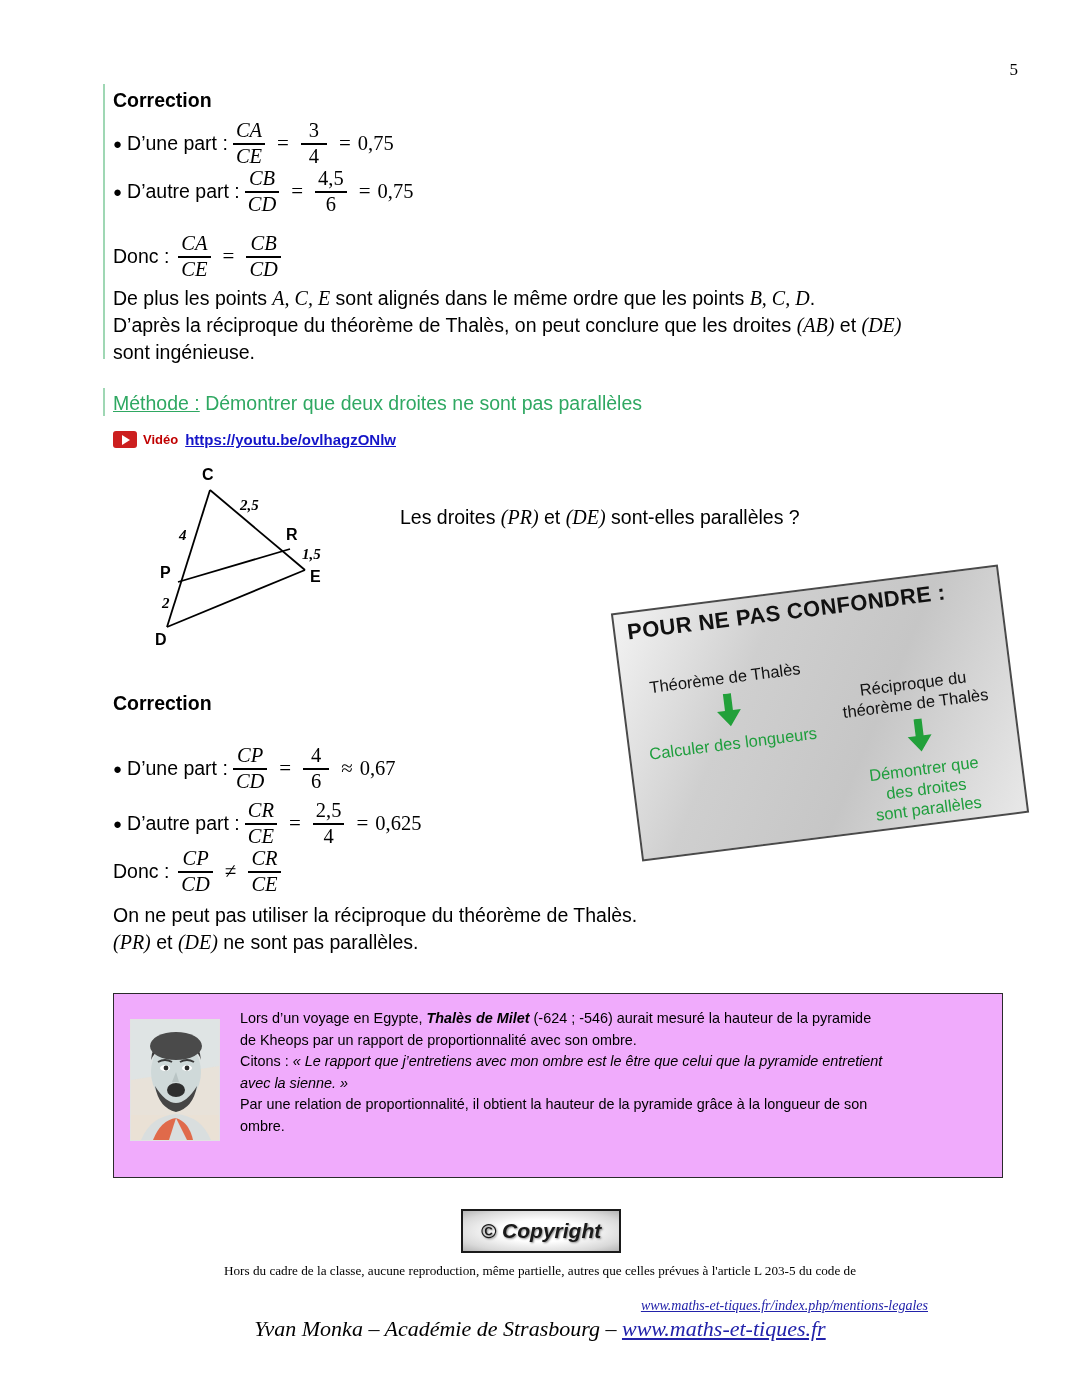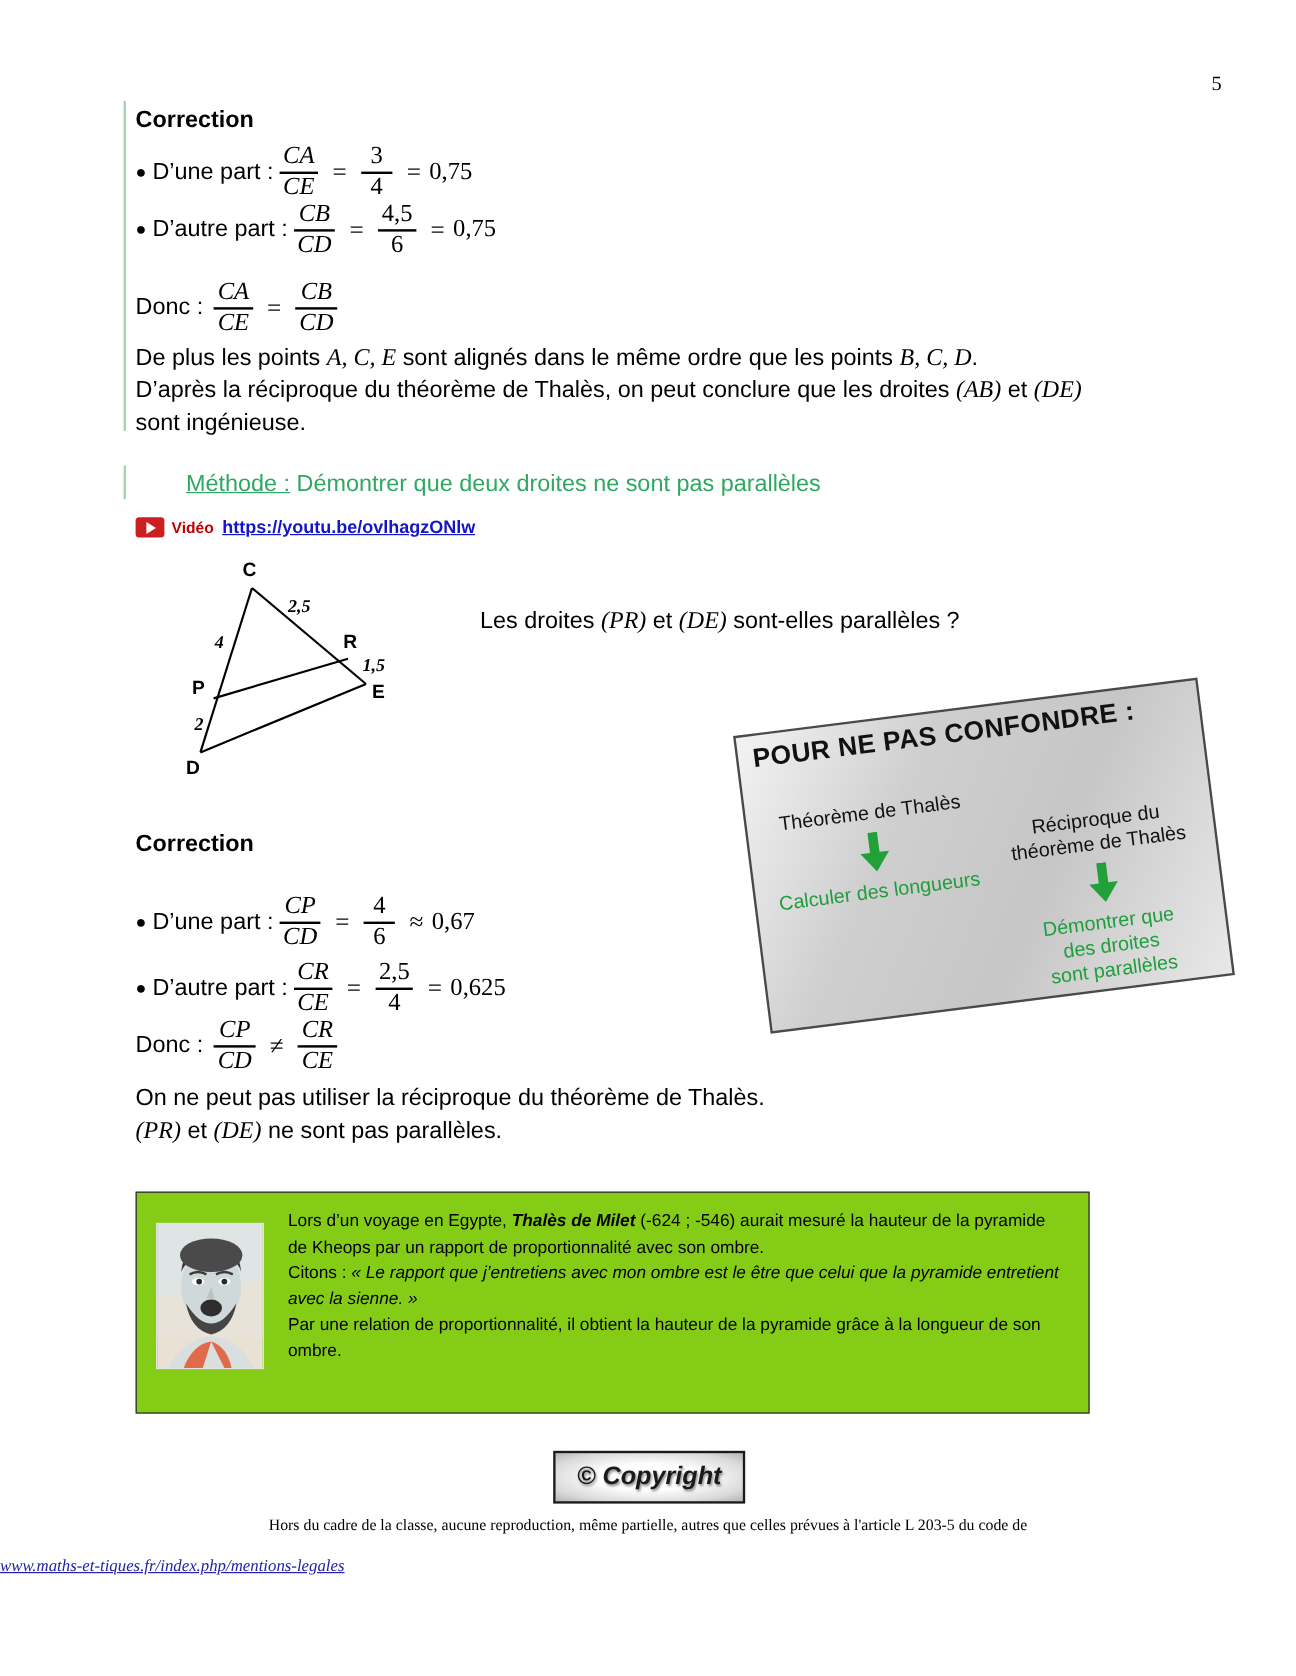--- a/index.html
+++ b/index.html
@@ -102,21 +102,20 @@
     margin-right: 5px;
     line-height: 1;
   }
 
   
   .methode {
     position: absolute;
     font-size: 19.5px;
     color: #2fa862;
     white-space: nowrap;
-    margin-left: 42px;
   }
   .methode .lbl { text-decoration: underline; }
 
   
   .video-row {
     position: absolute;
     display: flex;
     align-items: center;
     white-space: nowrap;
   }
@@ -222,25 +221,25 @@
     color: #1f9e3d;
     line-height: 20px;
   }
   .cf-arrow { margin: 6px auto; display: block; }
 
   
   .history-box {
     position: absolute;
     left: 113px;
     top: 993px;
-    width: 795px;
+    width: 890px;
     height: 185px;
     border: 1.6px solid #2b2b2b;
     box-sizing: border-box;
-    background: #84cc16;
+    background: #f0abfc;
   }
   .portrait {
     position: absolute;
     left: 16px;
     top: 25px;
     width: 88px;
     height: 120px;
     overflow: hidden;
     border: 1px solid #e2e2e2;
   }
@@ -286,21 +285,21 @@
     text-align: center;
     font-family: "Liberation Serif", serif;
     font-size: 13.2px;
     line-height: 18px;
     color: #000;
   }
   .legal-link {
     position: absolute;
     left: 0;
     width: 928px;
-    text-align: left;
+    text-align: right;
     font-family: "Liberation Serif", serif;
     font-style: italic;
     font-size: 14px;
     color: #2222aa;
     text-decoration: underline;
   }
   .signature {
     position: absolute;
     left: 0;
     width: 1080px;
@@ -548,14 +547,17 @@
     </div>
   </div>
 
   <div class="copy-badge">
     <span>© Copyright</span>
   </div>
 
   <div class="legal" style="top:1262px;">Hors du cadre de la classe, aucune reproduction, même partielle, autres que celles prévues à l'article L 203-5 du code de</div>
   <div class="legal-link" style="top:1298px;">www.maths-et-tiques.fr/index.php/mentions-legales</div>
 
+  <div class="signature" style="top:1316px;">
+    <span>Yvan Monka – Académie de Strasbourg – </span><a href="#">www.maths-et-tiques.fr</a>
+  </div>
 
 </div>
 
 </body></html>

